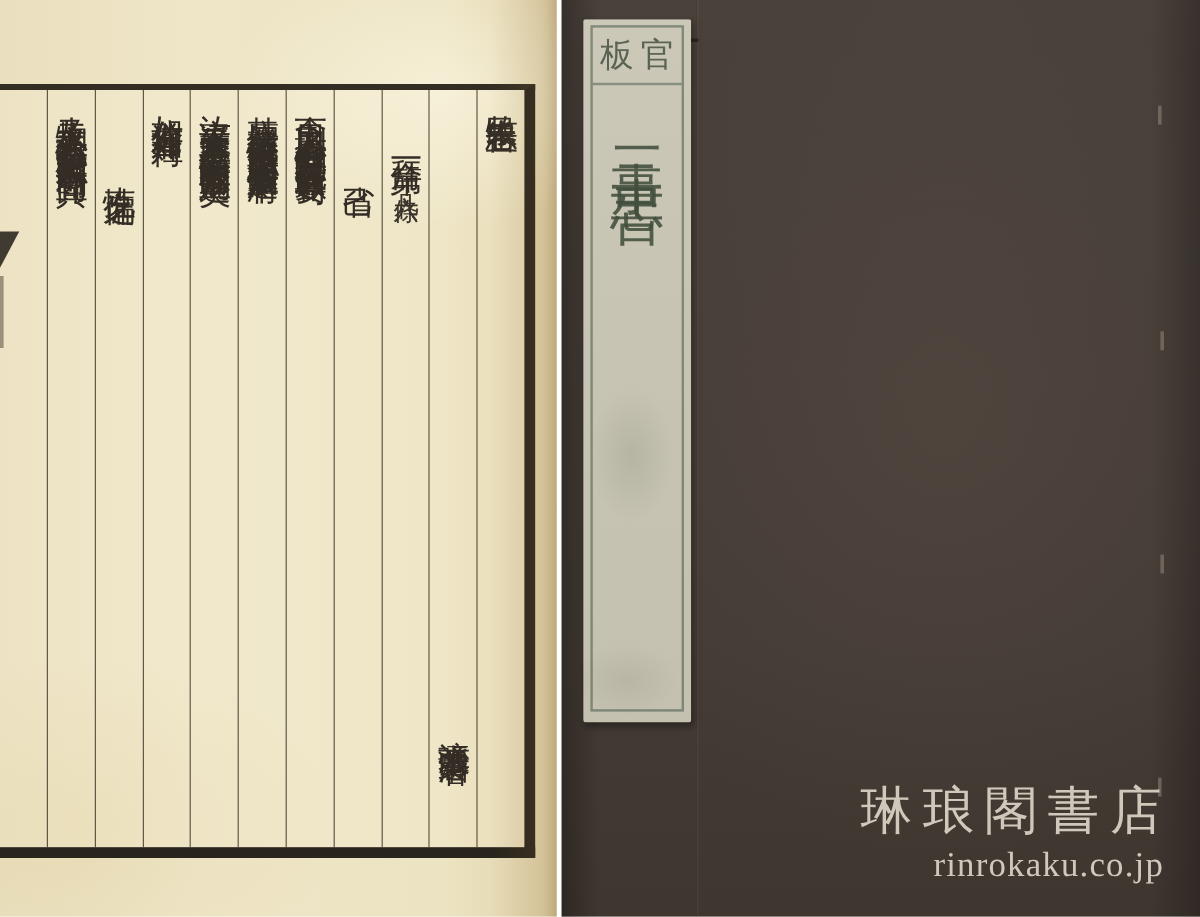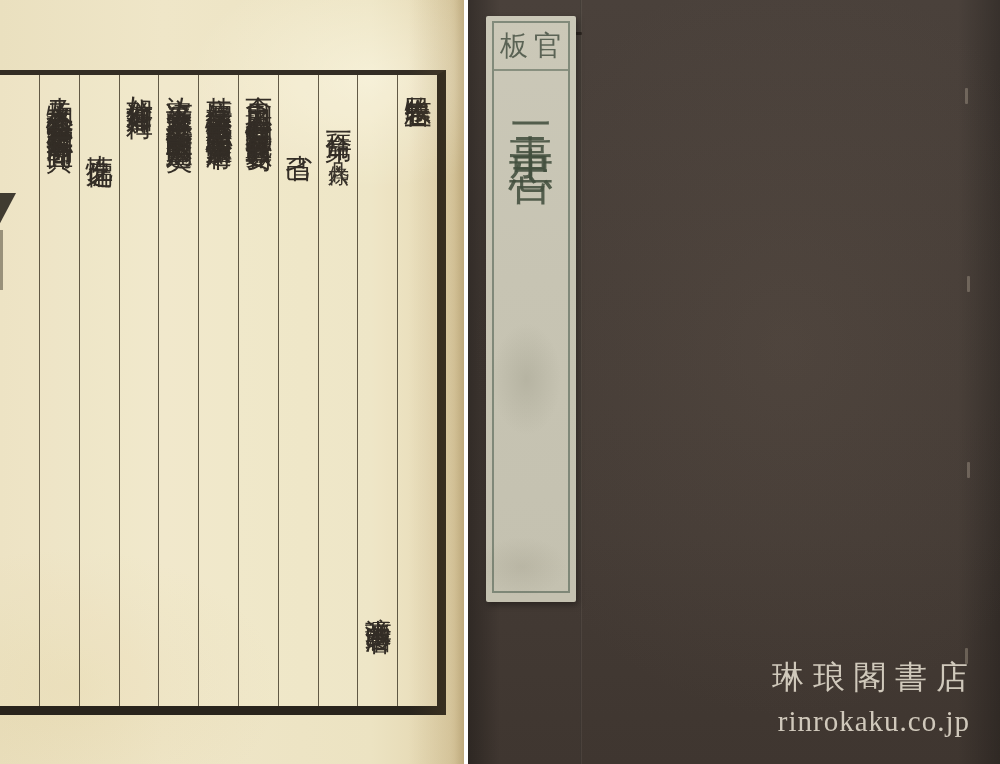--- a/index.html
+++ b/index.html
@@ -62,21 +62,21 @@
   .corner-label { display:flex; flex-direction:row-reverse; justify-content:space-evenly; align-items:center;
       height:48px; border-bottom:2px solid rgba(70,88,72,.5); }
   .corner-label span { font-size:28px; color:rgba(62,74,60,.8); }
   .slip-title-wrap { display:flex; justify-content:center; }
   .slip-title { writing-mode:vertical-rl; text-orientation:upright; margin-top:16px;
       font-size:45px; letter-spacing:12px; line-height:74px; color:rgba(66,78,62,.88); }
 
   
   .watermark { position:absolute; right:30px; bottom:24px; display:flex; flex-direction:column;
       align-items:flex-end; color:#dbd4c6; opacity:.93; }
-  .wm-shop { font-size:32px; letter-spacing:9px; margin-right:-7px; line-height:50px; }
+  .wm-shop { font-size:43px; letter-spacing:9px; margin-right:-7px; line-height:50px; }
   .wm-domain { font-size:29px; letter-spacing:1px; line-height:38px; }
 </style>
 </head>
 <body>
 
 <div class="stage">
 
   <div class="page-photo">
     <div class="frame">
 

